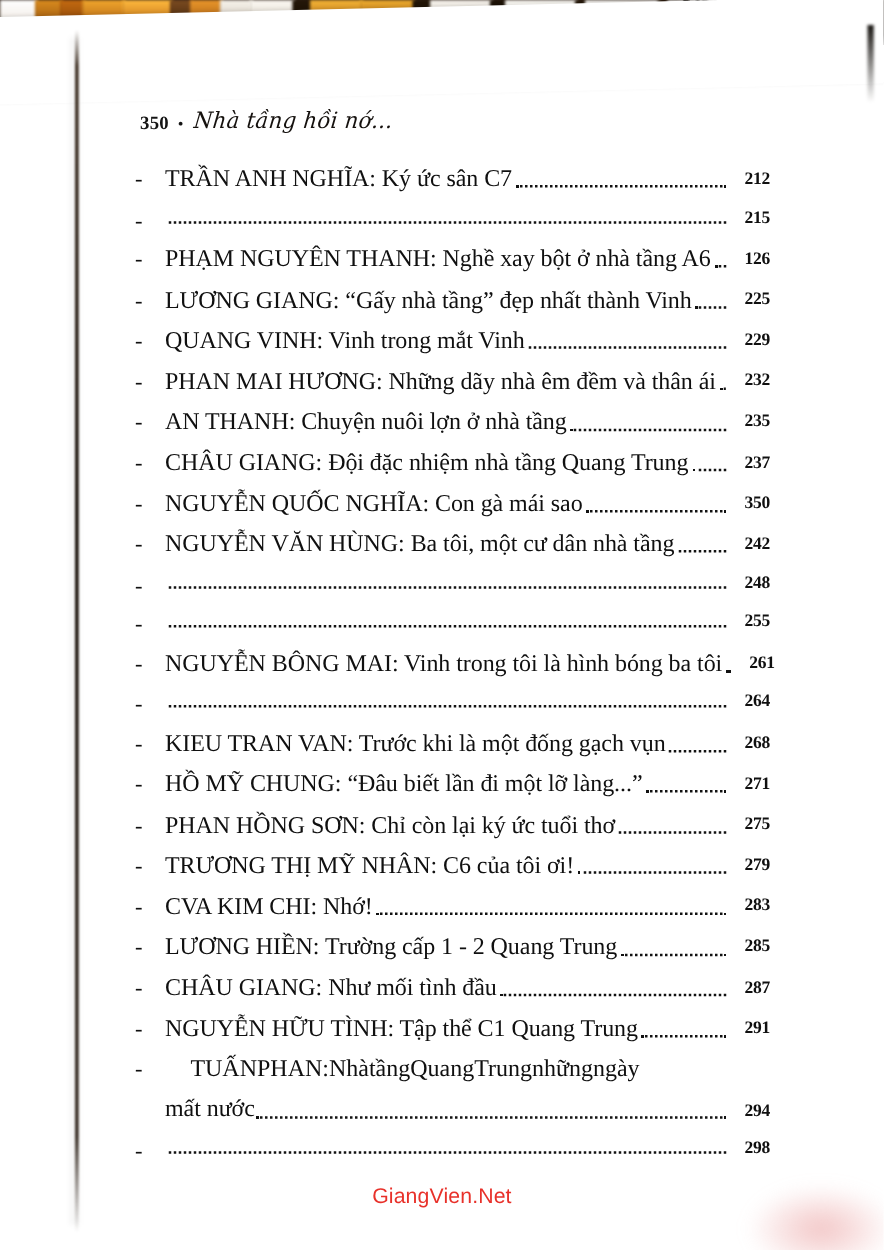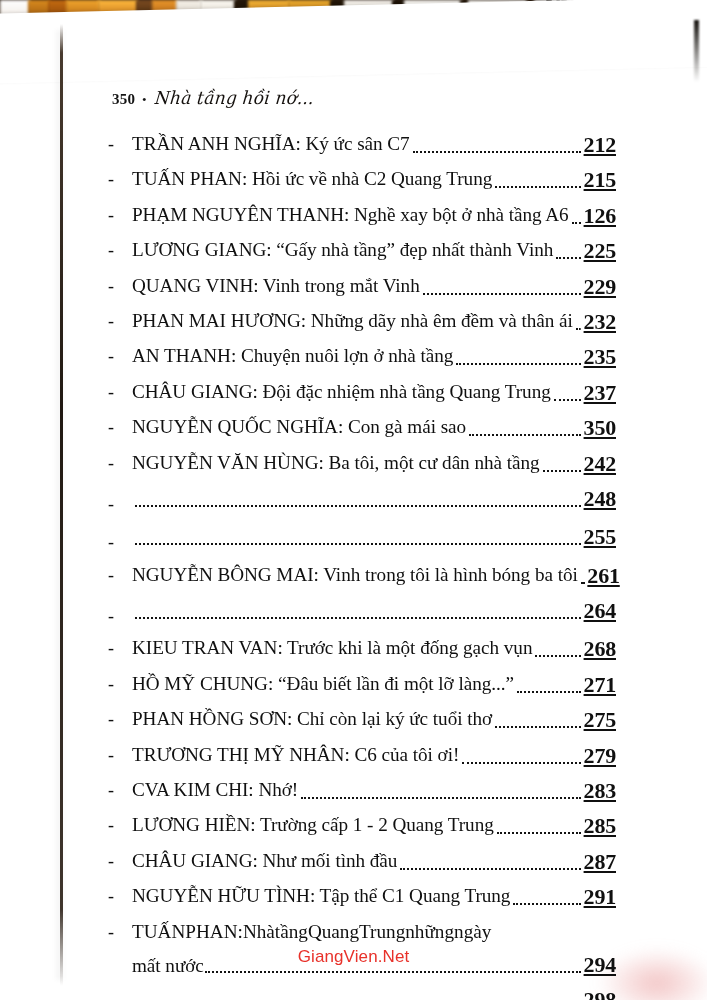--- a/index.html
+++ b/index.html
@@ -202,59 +202,58 @@
   }
   .toc-bullet {
     width: 24px;
     flex: 0 0 24px;
     font-size: 18px;
     color: #101010;
   }
   .toc-body {
     flex: 1 1 auto;
     display: flex;
-    align-items: flex-start;
+    align-items: center;
     min-width: 0;
   }
   .toc-text {
     white-space: nowrap;
     letter-spacing: -0.05px;
   }
   .leader {
     flex: 1 1 auto;
     min-width: 4px;
     margin: 0 0 0 3px;
     align-self: flex-end;
     position: relative;
     top: -3px;
     border-bottom: 2px dotted #121212;
     height: 0;
   }
   .leader.tight { margin-left: 1px; }
   .toc-page {
     flex: 0 0 auto;
     font-weight: 700;
-    font-size: 22px;
+    font-size: 14px;
     padding-left: 1px;
     text-align: right;
     min-width: 34px;
     letter-spacing: -0.2px;
-    text-decoration: underline;
   }
 
   
   .toc-row.wrap { display: block; margin-bottom: 13px; }
   .wrap-line1 {
     display: flex;
     align-items: baseline;
   }
   .wrap-line1 .justified {
     flex: 1 1 auto;
     display: flex;
-    justify-content: flex-start;
+    justify-content: center;
     padding-right: 84px;
     white-space: nowrap;
   }
   .wrap-line2 {
     display: flex;
     align-items: baseline;
     margin-top: 13px;
     padding-left: 24px;
   }
 
@@ -328,21 +327,20 @@
           <span class="toc-bullet">-</span>
           <span class="toc-body">
             <span class="toc-text">TRẦN ANH NGHĨA: Ký ức sân C7</span>
             <span class="leader"></span>
             <span class="toc-page">212</span>
           </span>
         </div>
         <div class="toc-row">
           <span class="toc-bullet">-</span>
           <span class="toc-body">
-            <span class="toc-text">TUẤN PHAN: Hồi ức về nhà C2 Quang Trung</span>
             <span class="leader"></span>
             <span class="toc-page">215</span>
           </span>
         </div>
         <div class="toc-row">
           <span class="toc-bullet">-</span>
           <span class="toc-body">
             <span class="toc-text">PHẠM NGUYÊN THANH: Nghề xay bột ở nhà tầng A6</span>
             <span class="leader"></span>
             <span class="toc-page">126</span>

